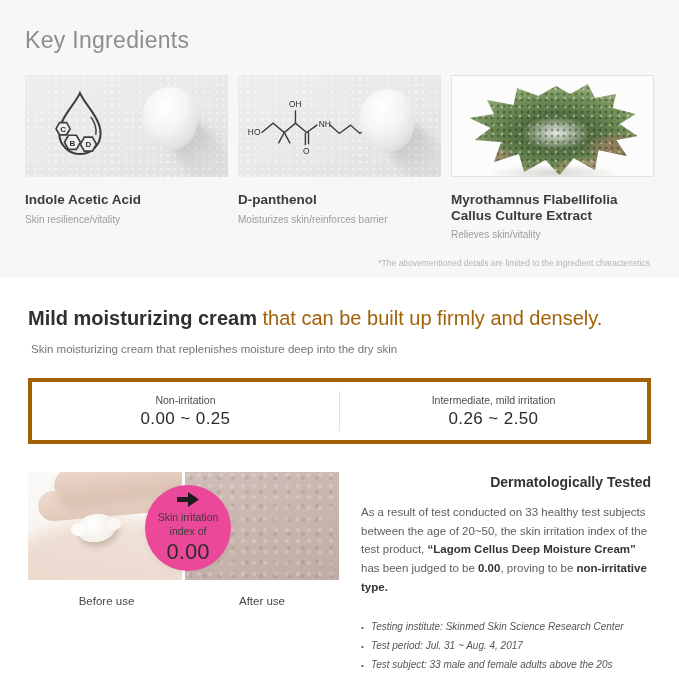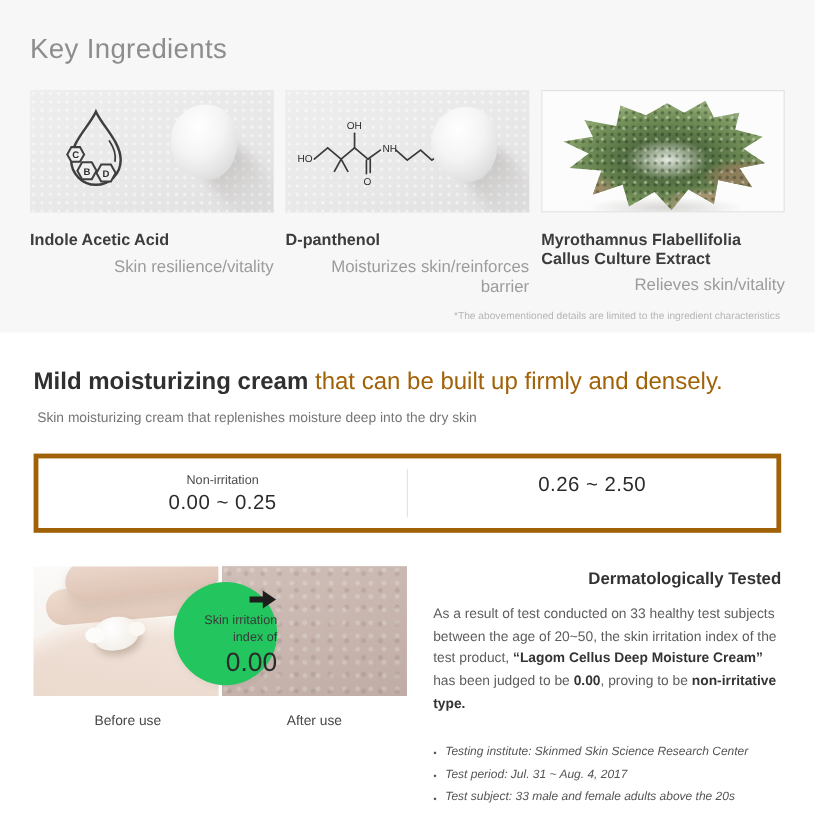--- a/index.html
+++ b/index.html
@@ -13,21 +13,21 @@
   .card { flex:1; min-width:0; }
   .card-img { position:relative; height:102px; overflow:hidden;
     background:linear-gradient(155deg,#efeeee 0%,#e9e8e8 55%,#e2e1e1 100%);
     background-color:#eaeaea; }
   .card-img.paper {
     background-image:
       radial-gradient(circle at 3px 3px, rgba(255,255,255,.55) 0 1px, transparent 1.6px),
       linear-gradient(155deg,#efeeee 0%,#e9e8e8 55%,#e1e0e0 100%);
     background-size:7px 7px,100% 100%; }
   .card-title { margin-top:15px; font-size:13.5px; font-weight:700; color:#3c3c3c; line-height:1.15; }
-  .card-sub { margin-top:6px; font-size:14px; color:#9c9c9c;text-align:right; }
+  .card-sub { margin-top:6px; font-size:10px; color:#9c9c9c; }
 
   .drop { position:absolute; width:56px; height:62px; border-radius:52% 48% 42% 58% / 50% 52% 46% 54%;
     background:radial-gradient(ellipse at 38% 32%, #ffffff 0%, #f4f4f4 42%, #e3e3e3 70%, #cdcdcd 100%);
     transform:rotate(10deg); z-index:2; }
   .drop-shadow { position:absolute; width:42px; height:88px; border-radius:50%;
     background:linear-gradient(180deg, rgba(120,118,115,.40), rgba(150,148,145,.12) 60%, rgba(150,148,145,0));
     filter:blur(5px); transform:rotate(-40deg); z-index:1; }
   .card1 .drop { right:30px; top:12px; } .card1 .drop-shadow { right:6px; top:34px; }
   .card2 .drop { right:26px; top:14px; } .card2 .drop-shadow { right:2px; top:36px; }
 
@@ -87,21 +87,21 @@
   .cream { position:absolute; left:50px; top:42px; width:38px; height:28px; z-index:2;
     border-radius:55% 45% 60% 40%;
     background:radial-gradient(circle at 40% 35%, #ffffff 0%, #f4f0ea 65%, #e8e1d8 100%);
     box-shadow:2px 4px 6px rgba(150,130,115,.45); }
   .cream::before { content:""; position:absolute; left:-7px; top:9px; width:16px; height:13px;
     border-radius:50%; background:#fdfcfa; }
   .cream::after { content:""; position:absolute; right:-5px; top:4px; width:14px; height:12px;
     border-radius:50%; background:#fbf8f4; }
 
   .circle { position:absolute; left:117px; top:13px; width:86px; height:86px; border-radius:50%;
-    background:#22c55e; z-index:3; display:flex; flex-direction:column; align-items:flex-end;
+    background:#ec4899; z-index:3; display:flex; flex-direction:column; align-items:center;
     justify-content:center; text-align:center; box-shadow:0 1px 7px rgba(0,0,0,.06); }
   .circ-line { font-size:10.5px; color:#3a3a3a; line-height:1.3; }
   .circ-value { font-size:22px; font-weight:400; color:#2b2b2b; margin-top:1px; }
   .arrow-icon { margin-bottom:3px; }
 
   .photo-labels { display:flex; margin-top:15px; }
   .photo-labels span { font-size:11.5px; color:#474747; text-align:center; }
   .photo-labels span:first-child { width:157px; } .photo-labels span:last-child { flex:1; }
 
   
@@ -190,20 +190,21 @@
     <span class="bold">Mild moisturizing cream</span><span class="light"> that can be built up firmly and densely.</span>
   </h2>
   <p class="claim-sub">Skin moisturizing cream that replenishes moisture deep into the dry skin</p>
 
   <div class="scale">
     <div class="scale-col">
       <div class="scale-label">Non-irritation</div>
       <div class="scale-value">0.00 ~ 0.25</div>
     </div>
     <div class="scale-col">
+      <div class="scale-label">Intermediate, mild irritation</div>
       <div class="scale-value">0.26 ~ 2.50</div>
     </div>
   </div>
 
   <div class="test-row">
 
     <div class="photos">
       <div class="strip">
         <div class="photo before">
           <div class="hand"></div>

